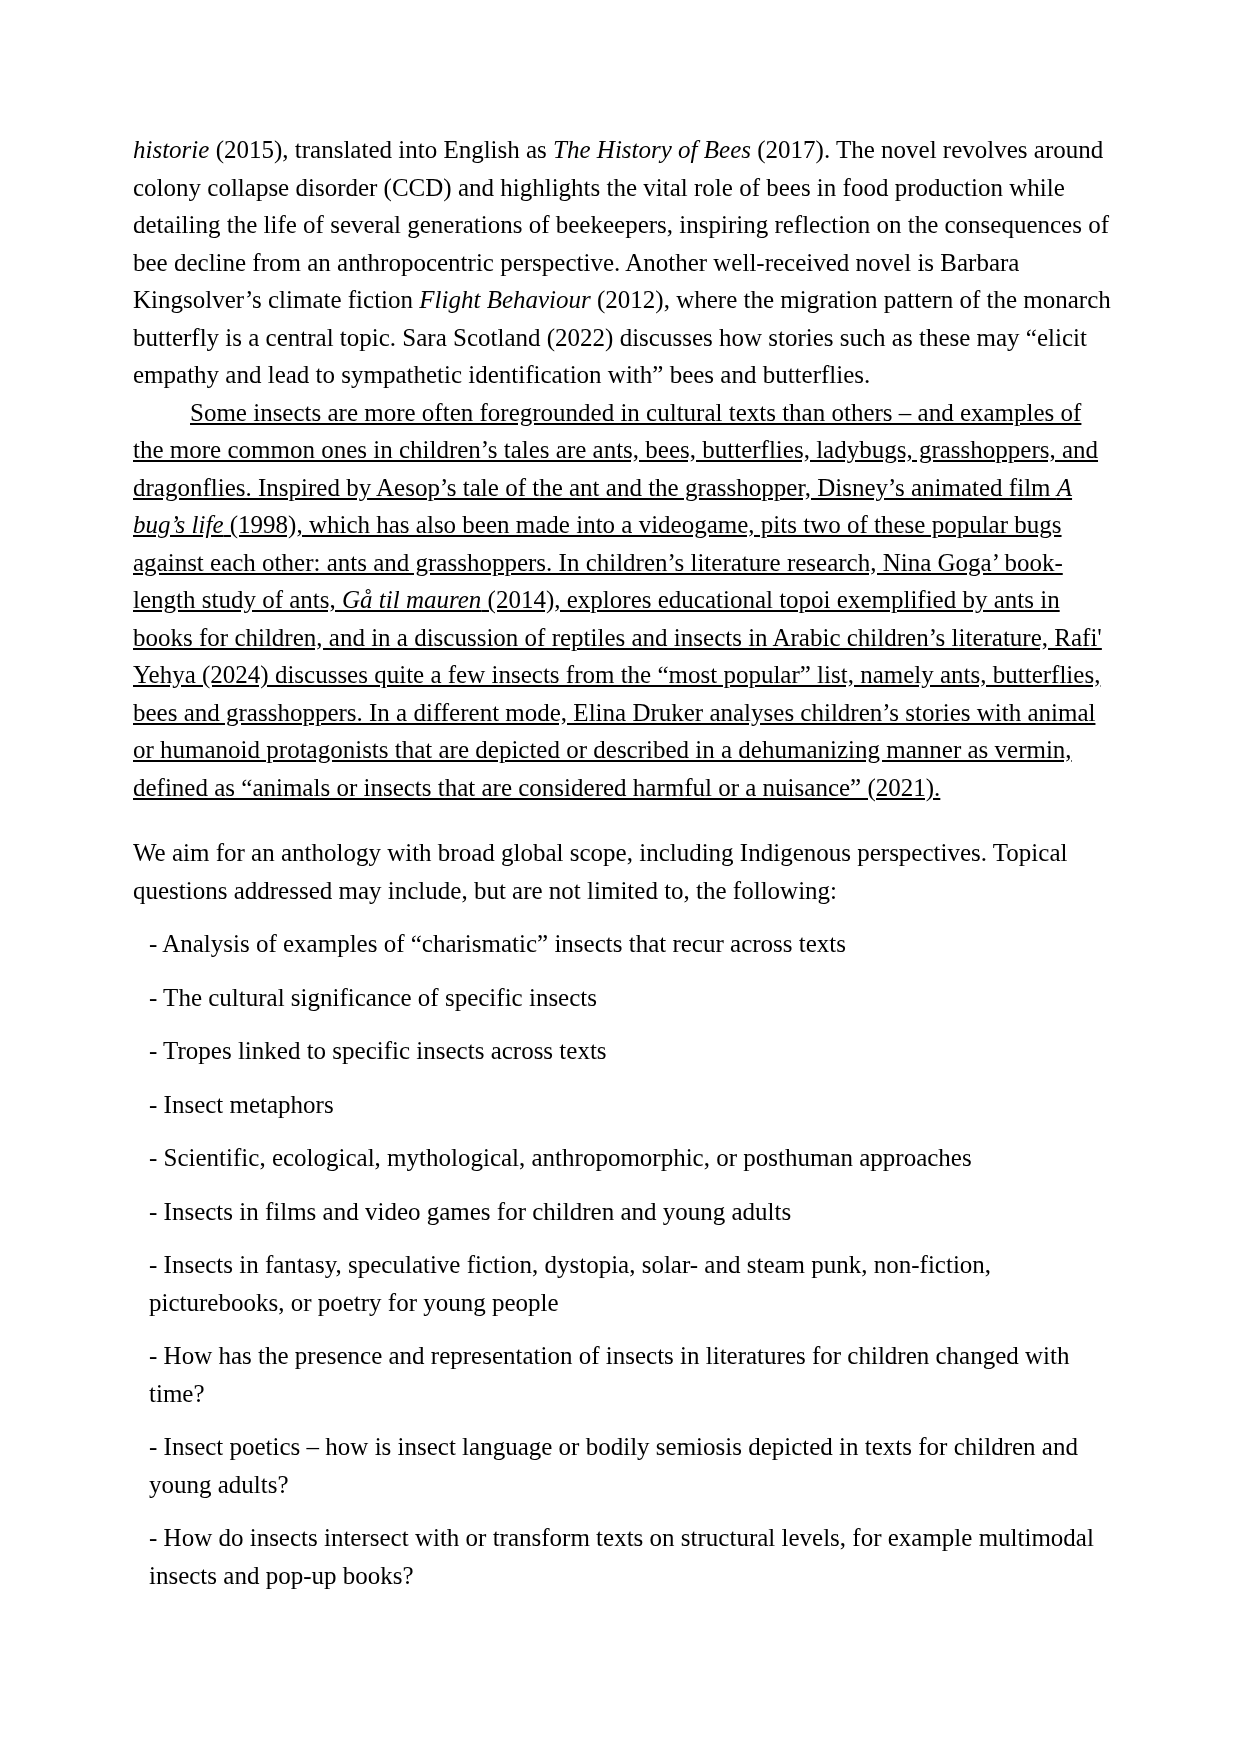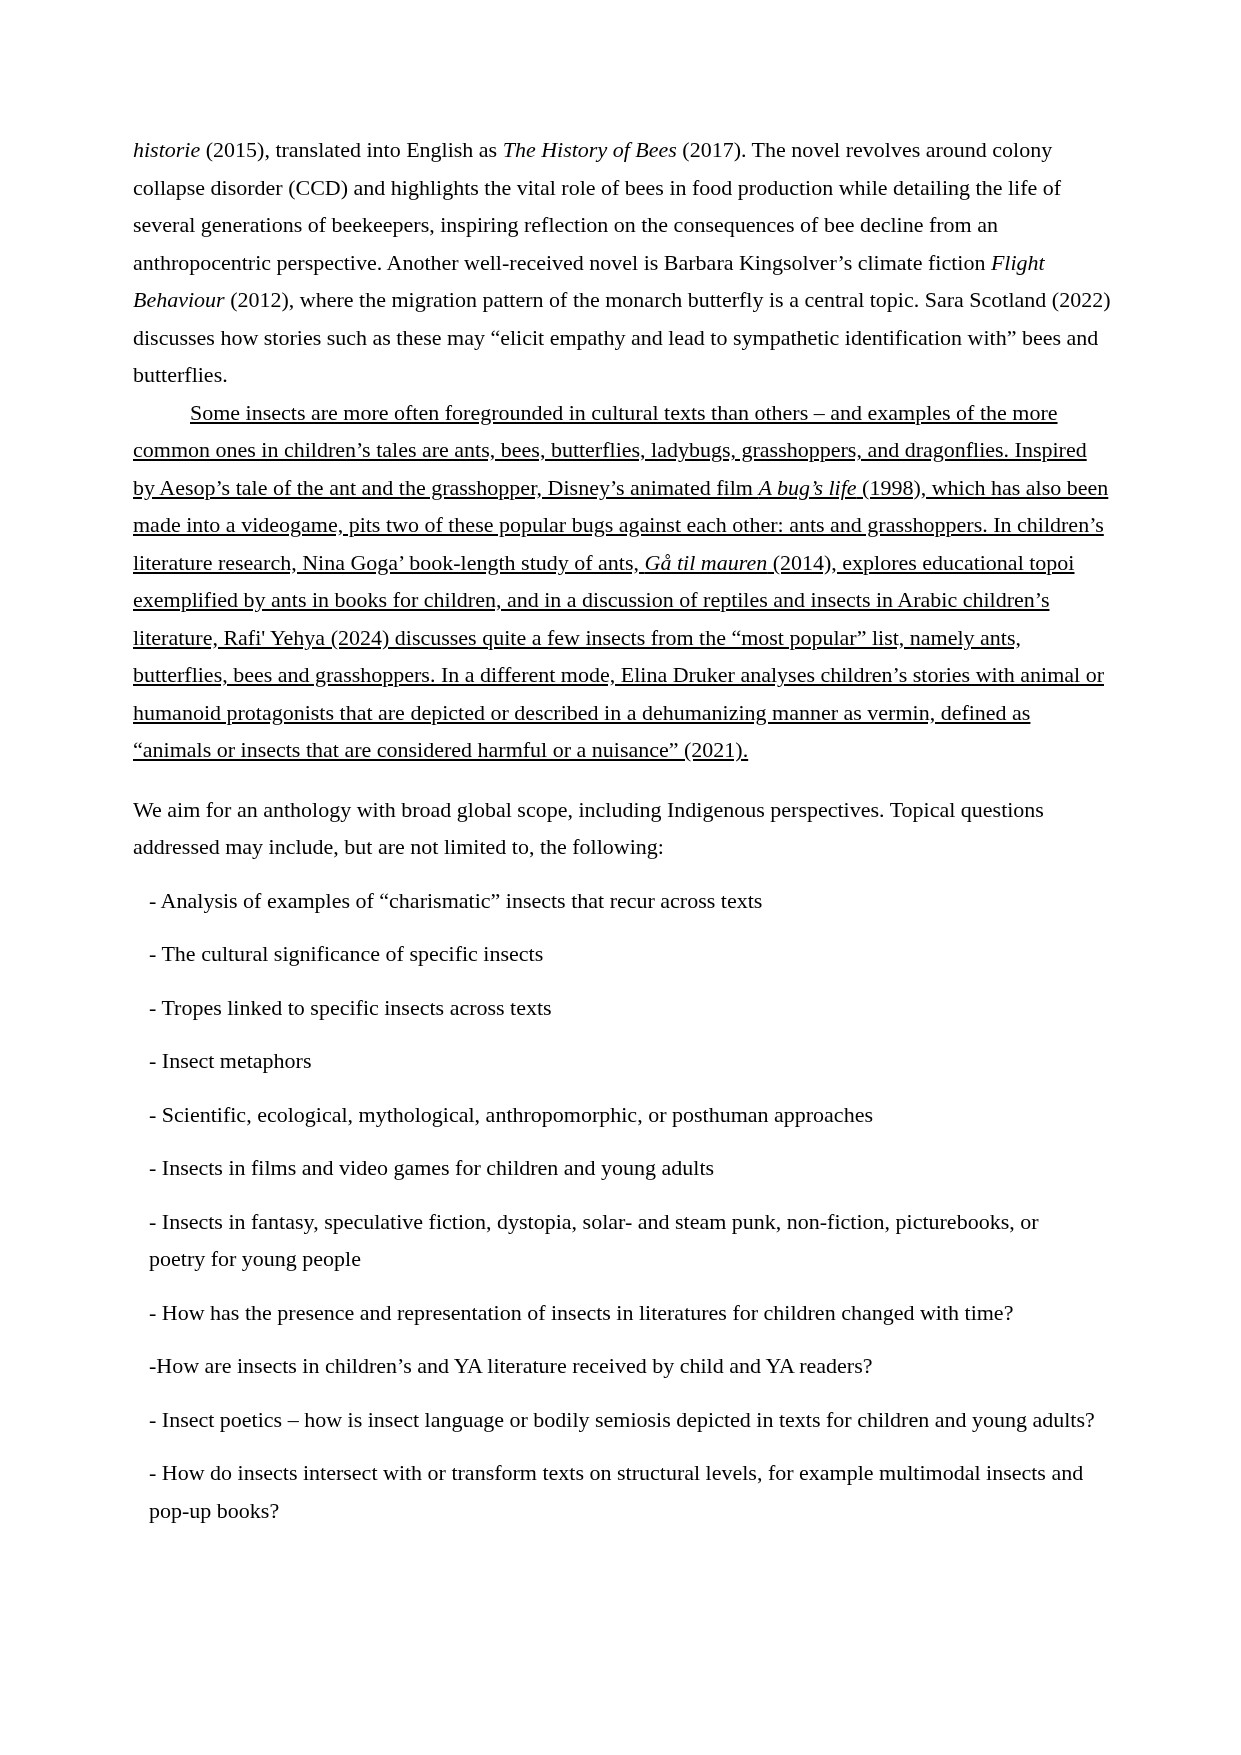--- a/index.html
+++ b/index.html
@@ -8,35 +8,35 @@
     background: #ffffff;
   }
   .page {
     position: relative;
     width: 1241px;
     height: 1755px;
     background: #ffffff;
     box-sizing: border-box;
     padding: 131px 130px 8px 133px;
     font-family: "Liberation Serif", serif;
-    font-size: 22px;
+    font-size: 25px;
     line-height: 37.5px;
     color: #000000;
     overflow: hidden;
   }
   p.para {
     margin: 0;
     text-align: left;
   }
   p.para.indent {
     text-indent: 57px;
     text-decoration: underline;
   }
   p.para.gap-before {
-    margin-top: 22px;
+    margin-top: 28px;
   }
   .it {
     font-style: italic;
   }
   .topics > div {
     margin: 16px;
   }
 </style>
 </head>
 <body>
@@ -50,17 +50,16 @@
 
   <div class="topics">
       <div>- Analysis of examples of “charismatic” insects that recur across texts</div>
       <div>- The cultural significance of specific insects</div>
       <div>- Tropes linked to specific insects across texts</div>
       <div>- Insect metaphors</div>
       <div>- Scientific, ecological, mythological, anthropomorphic, or posthuman approaches</div>
       <div>- Insects in films and video games for children and young adults</div>
       <div>- Insects in fantasy, speculative fiction, dystopia, solar- and steam punk, non-fiction, picturebooks, or poetry for young people</div>
       <div>- How has the presence and representation of insects in literatures for children changed with time?</div>
-      <div>-How are insects in children’s and YA literature received by child and YA readers?</div>
       <div>- Insect poetics – how is insect language or bodily semiosis depicted in texts for children and young adults?</div>
       <div>- How do insects intersect with or transform texts on structural levels, for example multimodal insects and pop-up books?</div>
     </div>
 </div>
 
 </body></html>

